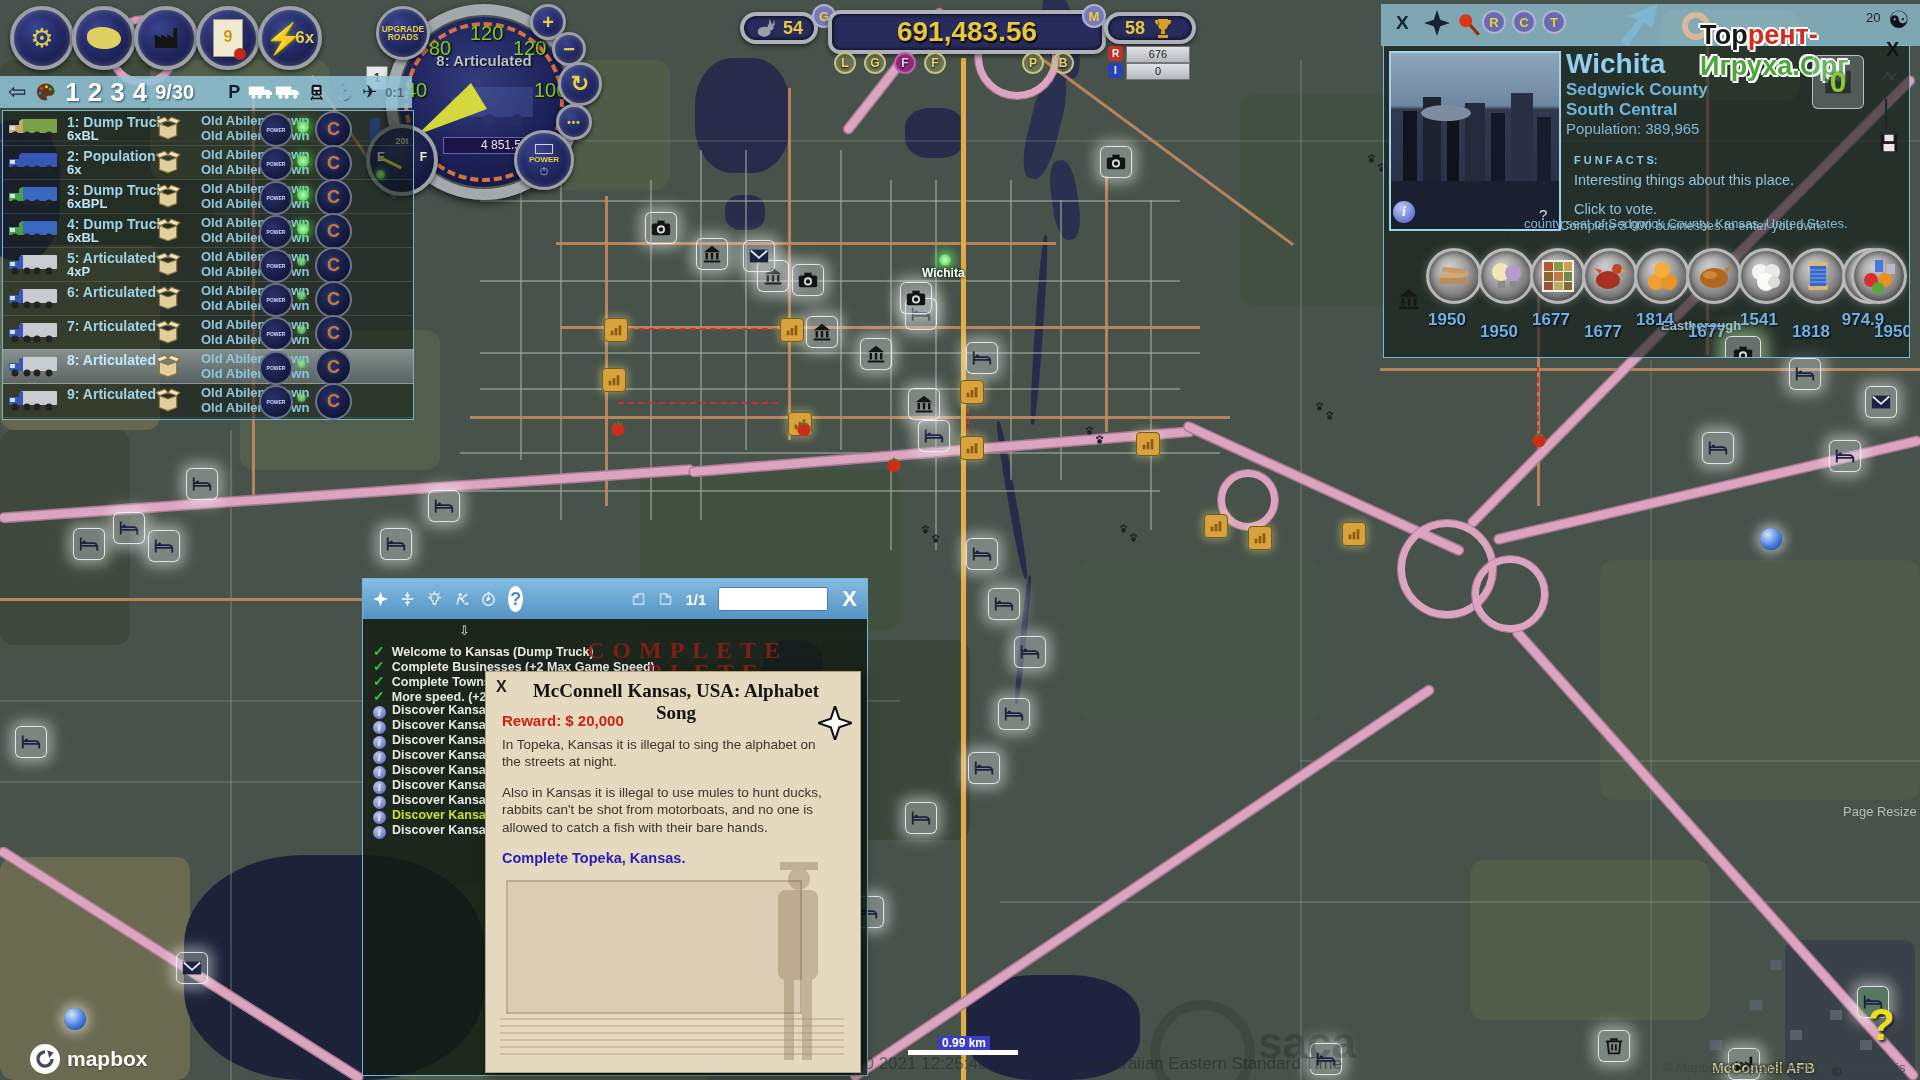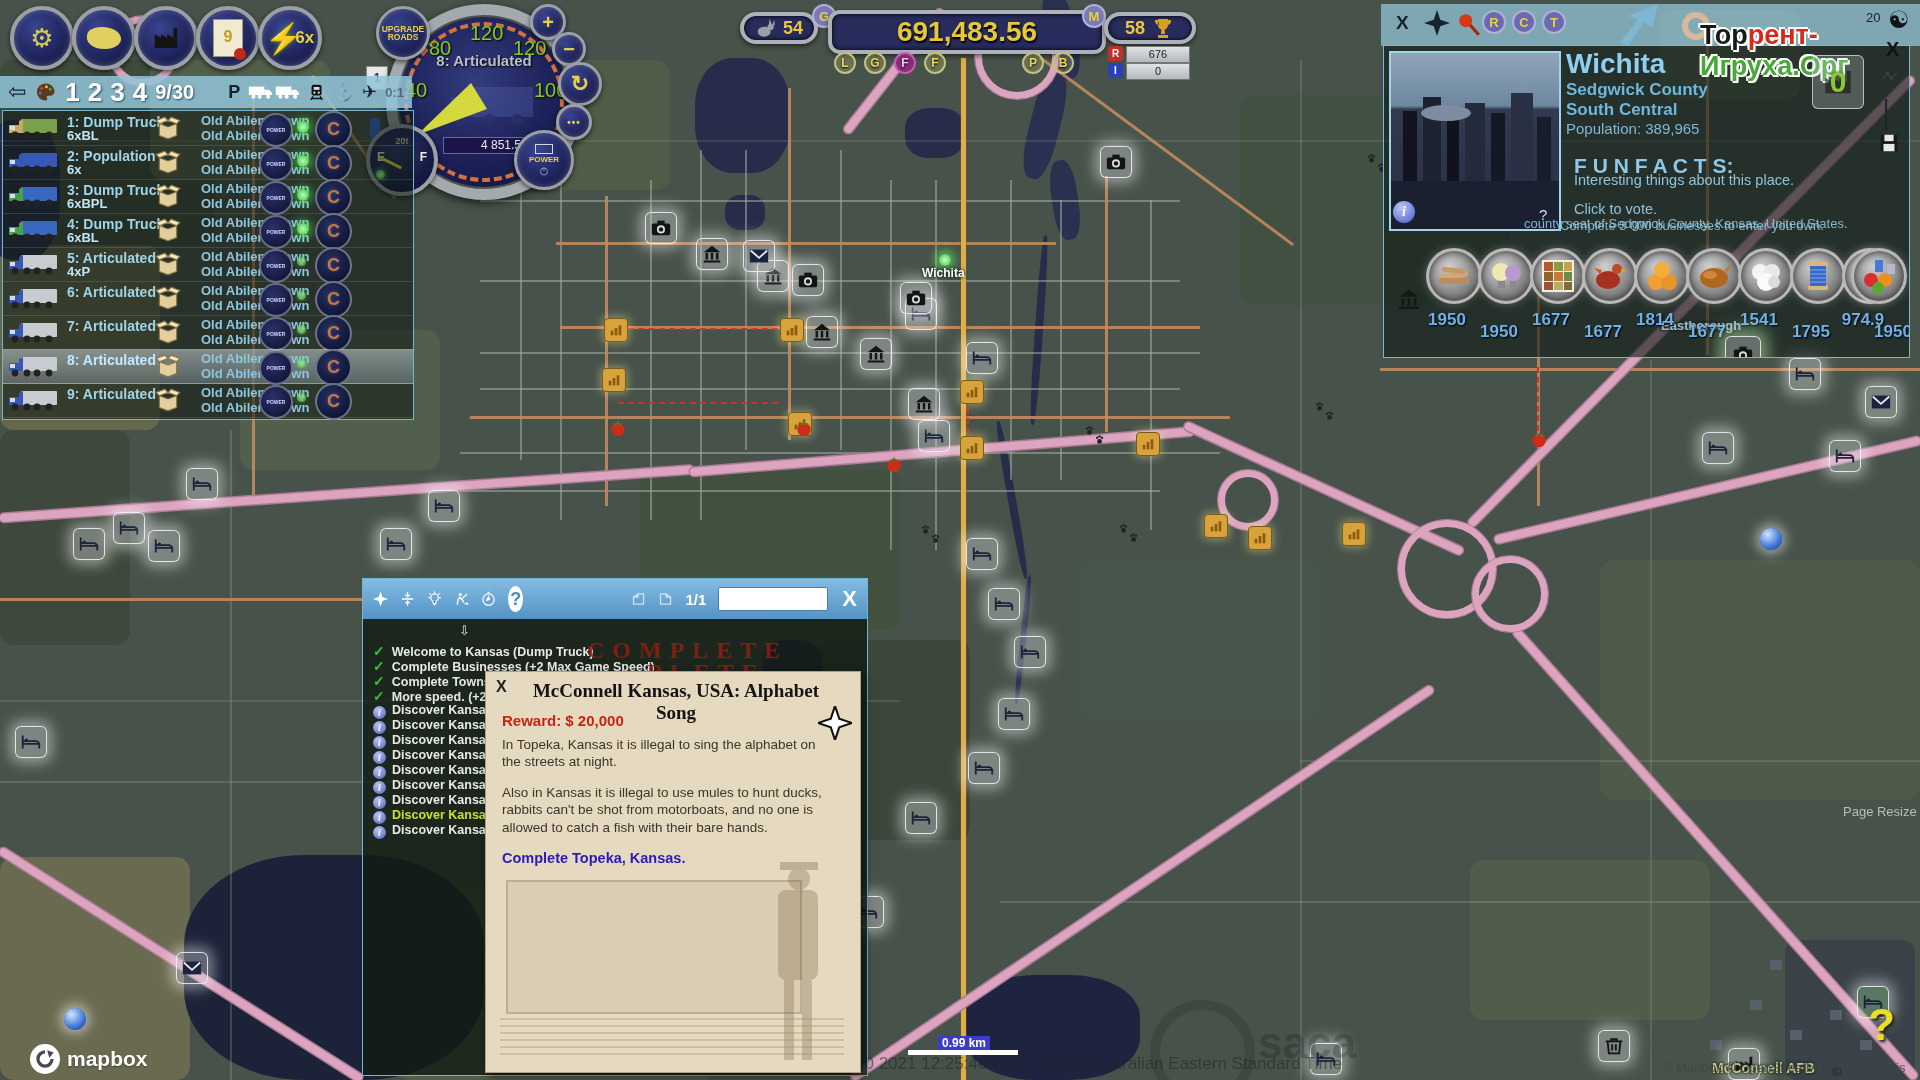--- a/index.html
+++ b/index.html
@@ -990,21 +990,21 @@
     <div class="abs" style="left:30px;top:52px;width:50px;height:16px;border-radius:50%;background:#7e8ba0"></div>
     <div class="abs" style="left:0;top:128px;width:168px;height:48px;background:#1a2030"></div>
   </div>
   <div class="abs" style="left:9px;top:155px;width:22px;height:22px;border-radius:50%;background:radial-gradient(circle at 38% 30%,#b8c8f8,#4858c8);color:#fff;font-family:'Liberation Serif',serif;font-style:italic;font-weight:bold;text-align:center;line-height:22px;font-size:14px">i</div>
   <div class="abs" style="left:155px;top:160px;color:#cfe0ea;font-size:15px">?</div>
 
   <div class="abs" style="left:182px;top:2px;font-size:28px;font-weight:bold;color:#8fd0f0">Wichita</div>
   <div class="abs" style="left:182px;top:34px;font-size:17px;font-weight:bold;color:#6fb6dc">Sedgwick County</div>
   <div class="abs" style="left:182px;top:54px;font-size:17px;font-weight:bold;color:#6fb6dc">South Central</div>
   <div class="abs" style="left:182px;top:74px;font-size:15px;color:#7fb8d8">Population: 389,965</div>
-  <div class="abs" style="left:190px;top:108px;font-size:21px;color:#8fc8e8;font-weight:bold">F U N   F A C T S:</div>
+  <div class="abs" style="left:190px;top:108px;font-size:11px;color:#8fc8e8;font-weight:bold">F U N   F A C T S:</div>
   <div class="abs" style="left:190px;top:126px;font-size:14.5px;color:#8fc3dc">Interesting things about this place.</div>
   <div class="abs" style="left:190px;top:155px;font-size:14.5px;color:#8fc3dc">Click to vote.</div>
   <div class="abs" style="left:140px;top:170px;width:386px;font-size:13px;color:rgba(143,195,220,.9)">county seat of Sedgwick County, Kansas, United States.</div>
   <div class="abs" style="left:176px;top:172px;width:360px;font-size:13px;color:rgba(143,195,220,.9)">Complete 3 000 businesses to enter you own.</div>
 
   <svg class="abs" style="left:12px;top:240px;opacity:.85" width="26" height="26">
       <use href="#i-bank"></use>
     </svg>
   <div class="abs" style="left:277px;top:272px;color:#9fb8c8;font-size:13px;font-weight:bold;text-shadow:0 0 3px #122">Eastborough</div>
   <div class="prodc" style="left:42px;top:202px">
@@ -1094,21 +1094,21 @@
         <rect x="28" y="8" width="8" height="10" fill="#b8b8c8"></rect>
       </svg>
     </div>
   <div class="prodv" style="left:28px;top:264px">1950</div>
   <div class="prodv" style="left:80px;top:276px">1950</div>
   <div class="prodv" style="left:132px;top:264px">1677</div>
   <div class="prodv" style="left:184px;top:276px">1677</div>
   <div class="prodv" style="left:236px;top:264px">1814</div>
   <div class="prodv" style="left:288px;top:276px">1677</div>
   <div class="prodv" style="left:340px;top:264px">1541</div>
-  <div class="prodv" style="left:392px;top:276px">1795</div>
+  <div class="prodv" style="left:392px;top:276px">1818</div>
   <div class="prodv" style="left:444px;top:264px">974.9</div>
   <div class="prodv" style="left:487px;top:276px;width:44px">1950</div>
   <div class="poi" style="left:341px;top:290px;width:34px;height:34px;box-shadow:0 0 16px 7px rgba(200,255,180,.5)">
       <svg>
         <use href="#i-cam"></use>
       </svg>
     </div>
 </div>
 
 <div id="quest" style="z-index:50">

